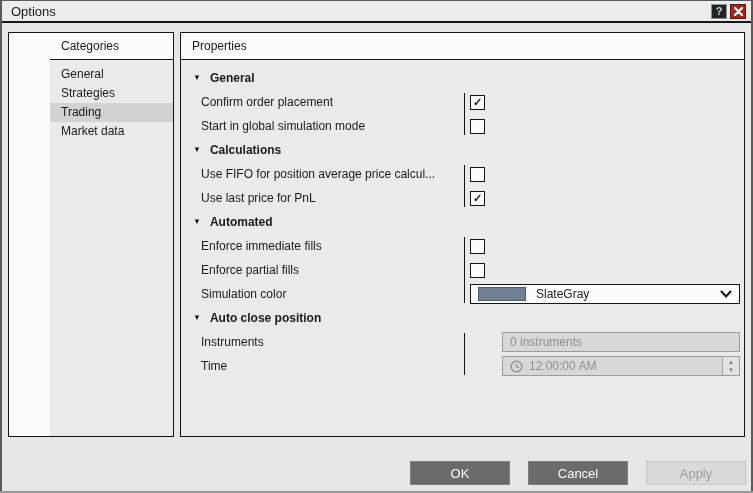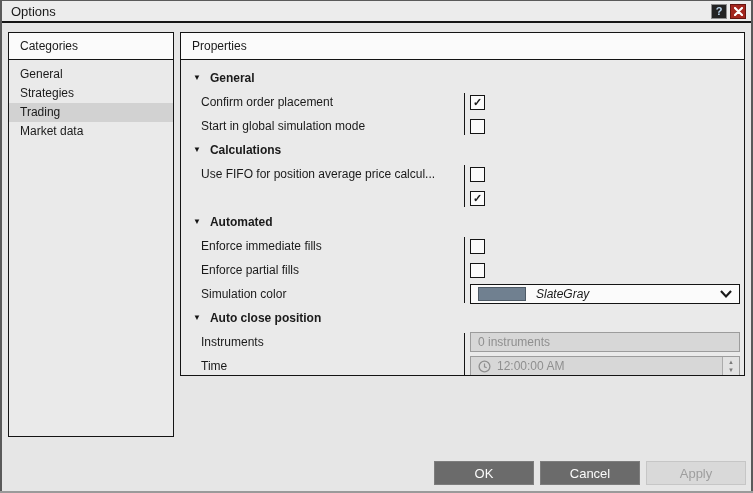--- a/index.html
+++ b/index.html
@@ -28,22 +28,22 @@
     font-family:"Liberation Sans",sans-serif; font-size:11px; font-weight:bold; cursor:default;
   }
   .tb-btn.help { background:#232323; color:#bdd7ee; border:1px solid #8f8f8f; }
   .tb-btn.close { background:#a3261e; border:1px solid #671410; }
 
   
   .panel {
     position:absolute; top:32px; border:1px solid #141414; background:#fbfbfb;
     box-sizing:border-box; display:flex; flex-direction:column;
   }
-  .panel.categories { left:8px; width:166px; height:405px; }
-  .panel.properties { left:180px; width:565px; height:344px; }
+  .panel.categories { left:8px; width:166px; height:405px;padding-left:41px; }
+  .panel.properties { left:180px; width:565px; height:405px; }
   .panel-header {
     height:26px; line-height:26px; padding-left:11px;
     border-bottom:1px solid #141414; background:#fbfbfb; flex:0 0 auto;
   }
   .cat-list { flex:1; background:#eaeaea; padding-top:5px; }
   .cat-item { height:19px; line-height:19px; padding-left:11px; }
   .cat-item.selected { background:#d2d2d2; }
 
   .prop-content { flex:1; background:#eaeaea; padding-top:6px; overflow:hidden; }
   .section-header { height:24px; display:flex; align-items:center; padding-left:12px; }
@@ -60,41 +60,41 @@
     position:absolute; left:289px; right:4px; top:2px; bottom:2px;
     display:flex; align-items:center;
   }
   .checkbox {
     width:13px; height:13px; box-sizing:content-box; background:#fbfbfb;
     border:1px solid #141414; display:flex; align-items:center; justify-content:center;
     font-size:11px; font-weight:bold; line-height:13px;
   }
   .dropdown {
     flex:1; height:20px; box-sizing:border-box; background:#fbfbfb;
-    border:1px solid #141414; display:flex; align-items:center; padding:0 7px;font-style:italic;
+    border:1px solid #141414; display:flex; align-items:center; padding:0 7px;
   }
   .swatch { width:46px; height:12px; border:1px solid #4e5a66; background:#708090; flex:0 0 auto; }
   .dd-text { margin-left:10px; }
   .chev { margin-left:auto; }
   .input {
     flex:1; height:20px; box-sizing:border-box; background:#d7d7d7;
     border:1px solid #9c9c9c; color:#8f8f8f; display:flex; align-items:center;
-    padding:0 7px; position:relative;
+    padding:0 7px; position:relative;margin-left:32px;
   }
   .input.time { padding-right:20px;text-align:center; }
   .clock { margin-right:6px; flex:0 0 auto; }
   .spinner {
     position:absolute; right:0; top:0; bottom:0; width:16px;
     border-left:1px solid #ababab; background:#e2e2e2;
     display:flex; flex-direction:column; align-items:center; justify-content:center; gap:2px;
   }
   .spin { font-size:6px; line-height:6px; color:#7a7a7a; }
 
   
-  .footer { position:absolute; right:7px; bottom:8px; display:flex; gap:6px; }
+  .footer { position:absolute; right:7px; bottom:8px; display:flex; gap:18px; }
   .btn {
     width:100px; height:24px; background:#6b6b6b; color:#fbfbfb;
     border:1px solid #7d7d7d; font-family:"Liberation Sans",sans-serif; font-size:13px;
     cursor:default;
   }
   .btn.disabled { background:#d9d9d9; color:#9e9e9e; border-color:#c6c6c6; }
 </style>
 </head>
 <body>
 
@@ -154,20 +154,21 @@
       <span class="section-title">Calculations</span>
     </div>
     <div class="rows">
           <div class="prop-row">
     <span class="prop-label">Use FIFO for position average price calcul...</span>
     <div class="prop-control">
               <span class="checkbox"></span>
             </div>
   </div>
           <div class="prop-row">
+    <span class="prop-label">Use last price for PnL</span>
     <div class="prop-control">
               <span class="checkbox checked">✓</span>
             </div>
   </div>
         </div>
   </div>
       <div class="section">
     <div class="section-header">
       <span class="tri">▼</span>
       <span class="section-title">Automated</span>

